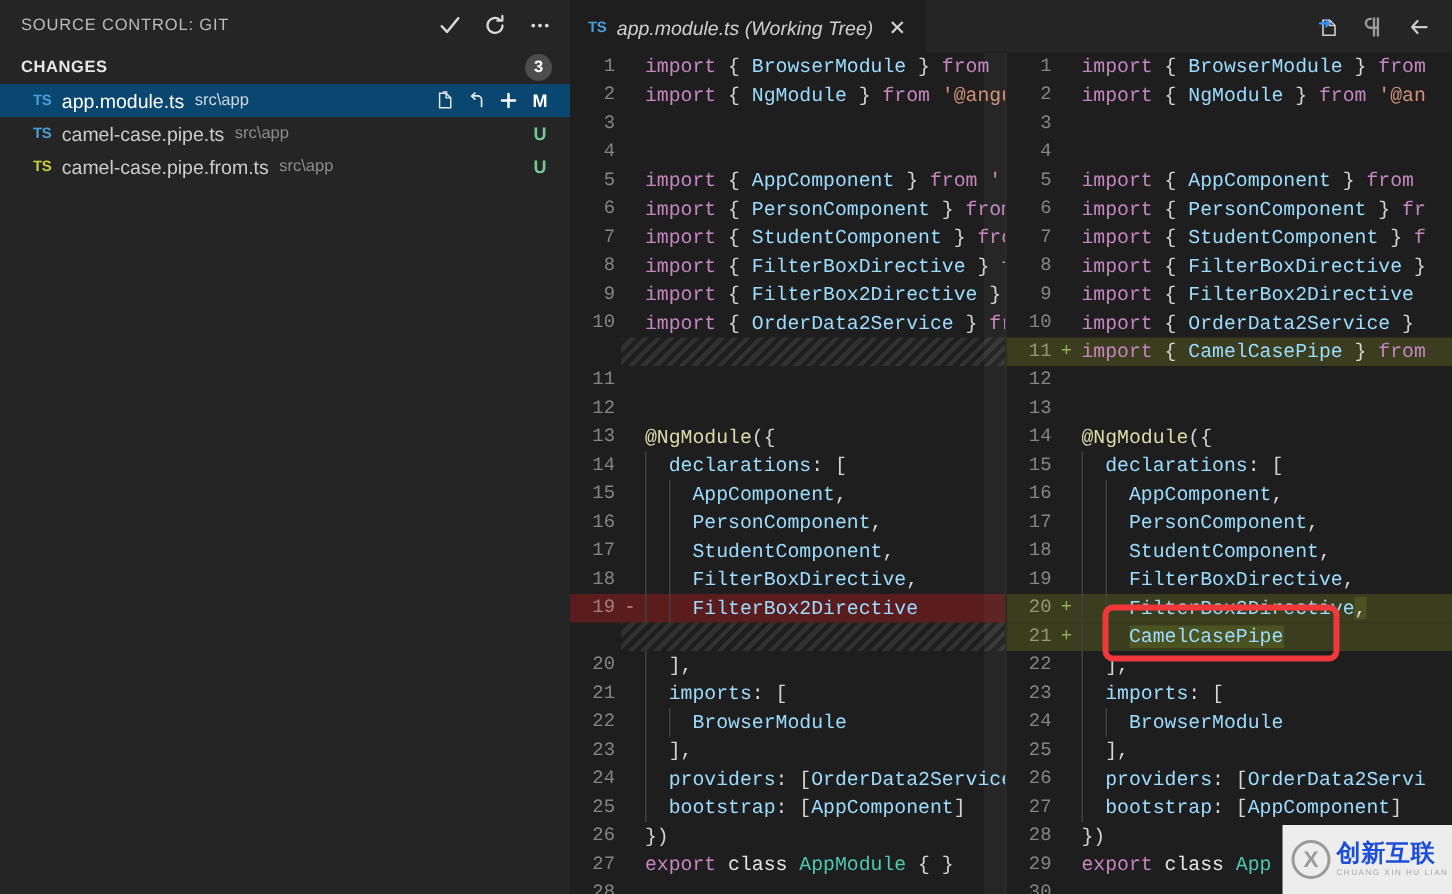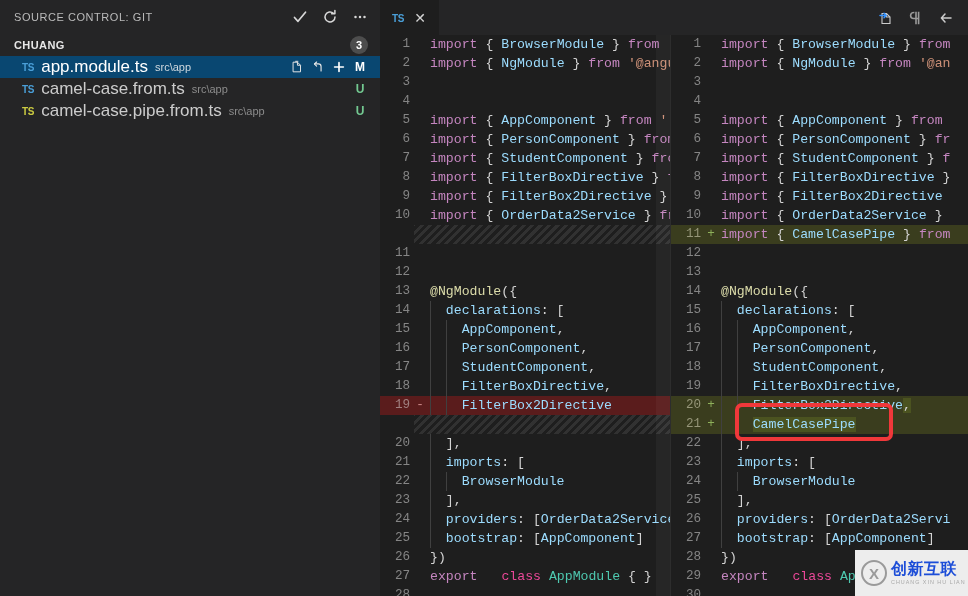--- a/index.html
+++ b/index.html
@@ -66,21 +66,21 @@
     padding: 0 10px 0 22px; cursor: pointer; position: relative;
   }
   .file-row.selected { background: #094771; }
   .ts-badge {
     font-size: 10px; font-weight: bold; margin-right: 7px;
     letter-spacing: -.3px; flex: none;
   }
   .ts-blue { color: #4a9fd8; }
   .ts-yellow { color: #cbcb41; }
   .file-name {
-    font-size: 17px; color: #cccccc; white-space: nowrap;
+    font-size: 13px; color: #cccccc; white-space: nowrap;
     flex: none;
   }
   .file-row.selected .file-name { color: #ffffff; }
   .file-path {
     font-size: 11px; color: #8c8c8c; margin-left: 7px;
     white-space: nowrap; flex: 1;
   }
   .file-row.selected .file-path { color: #cfd8de; }
   .row-actions { display: flex; align-items: center; gap: 1px; }
   .row-icon {
@@ -170,21 +170,21 @@
   }
 
   
   .guide {
     position: absolute; width: 1px; top: 0; height: 19px;
     background: #404040;
   }
 
   
   .kw  { color: #c586c0; }
-  .kw2 { color: #ec4899; margin-left: 16px; }
+  .kw2 { color: #e5e5e5; }
   .id  { color: #9cdcfe; text-align: center; }
   .cls { color: #4ec9b0; }
   .str { color: #ce9178; }
   .pun { color: #d4d4d4; }
   .dec { color: #dcdcaa; }
 
   .pane-scroll {
     position: absolute; top: 0; right: 0; width: 14px;
     height: 561px; background: #ffffff0a;
   }
@@ -247,21 +247,21 @@
             <circle cx="3.5" cy="8" r="1.25" fill="#d8d8d8"></circle>
             <circle cx="8" cy="8" r="1.25" fill="#d8d8d8"></circle>
             <circle cx="12.5" cy="8" r="1.25" fill="#d8d8d8"></circle>
           </svg>
         </div>
       </div>
     </div>
 
 
     <div class="changes-row">
-      <div class="changes-label">CHUANG</div>
+      <div class="changes-label">CHANGES</div>
       <div class="count-badge">3</div>
     </div>
 
     <div class="file-list">
 
       <div class="file-row selected">
         <span class="ts-badge ts-blue">TS</span>
         <span class="file-name">app.module.ts</span>
         <span class="file-path">src\app</span>
         <span class="row-actions">
@@ -282,21 +282,21 @@
             <svg width="14" height="14" viewBox="0 0 16 16">
               <path d="M8 3v10M3 8h10" stroke="#ffffff" stroke-width="1.9" stroke-linecap="round"></path>
             </svg>
           </span>
           <span class="status-letter st-M on-sel">M</span>
         </span>
       </div>
 
       <div class="file-row">
         <span class="ts-badge ts-blue">TS</span>
-        <span class="file-name">camel-case.from.ts</span>
+        <span class="file-name">camel-case.pipe.ts</span>
         <span class="file-path">src\app</span>
         <span class="row-actions">
           <span class="status-letter st-U">U</span>
         </span>
       </div>
 
       <div class="file-row">
         <span class="ts-badge ts-yellow">TS</span>
         <span class="file-name">camel-case.pipe.from.ts</span>
         <span class="file-path">src\app</span>
@@ -306,20 +306,21 @@
       </div>
 
     </div>
   </div>
 
   <div id="editor">
 
     <div class="tabbar">
       <div class="tab">
         <span class="tab-ts">TS</span>
+        <span class="tab-label">app.module.ts (Working Tree)</span>
         <span class="tab-close">✕</span>
       </div>
       <div class="tabbar-spacer"></div>
       <div class="tabbar-actions">
         <div class="icon-btn" title="Open Changes">
           <svg width="16" height="16" viewBox="0 0 16 16">
             <path d="M4 3.5h4.5L12 7v6.5H4z" stroke="#cccccc" stroke-width="1.1" fill="none"></path>
             <path d="M8.5 3.5V7H12" stroke="#cccccc" stroke-width="1.1" fill="none"></path>
             <path d="M2 5.5h6M6 3.3l2.2 2.2L6 7.7" stroke="#3794ff" stroke-width="1.5" fill="none" stroke-linecap="round" stroke-linejoin="round"></path>
           </svg>

